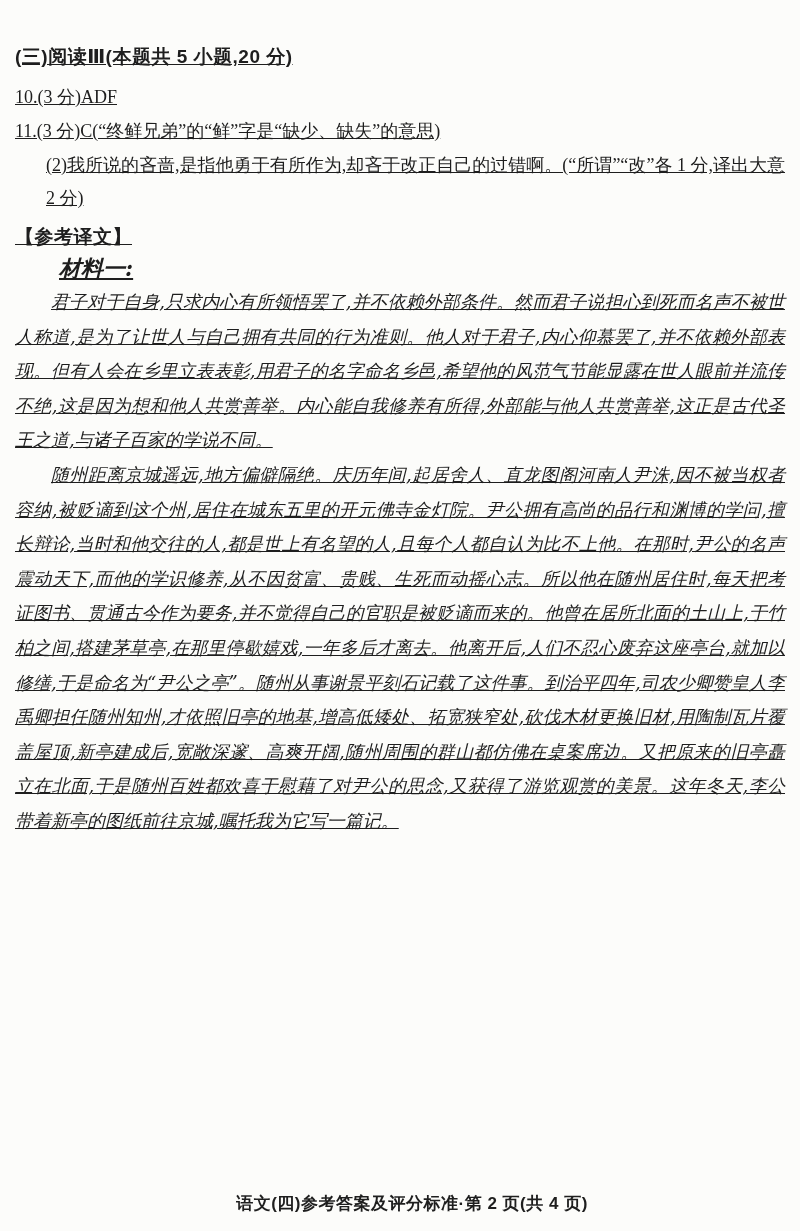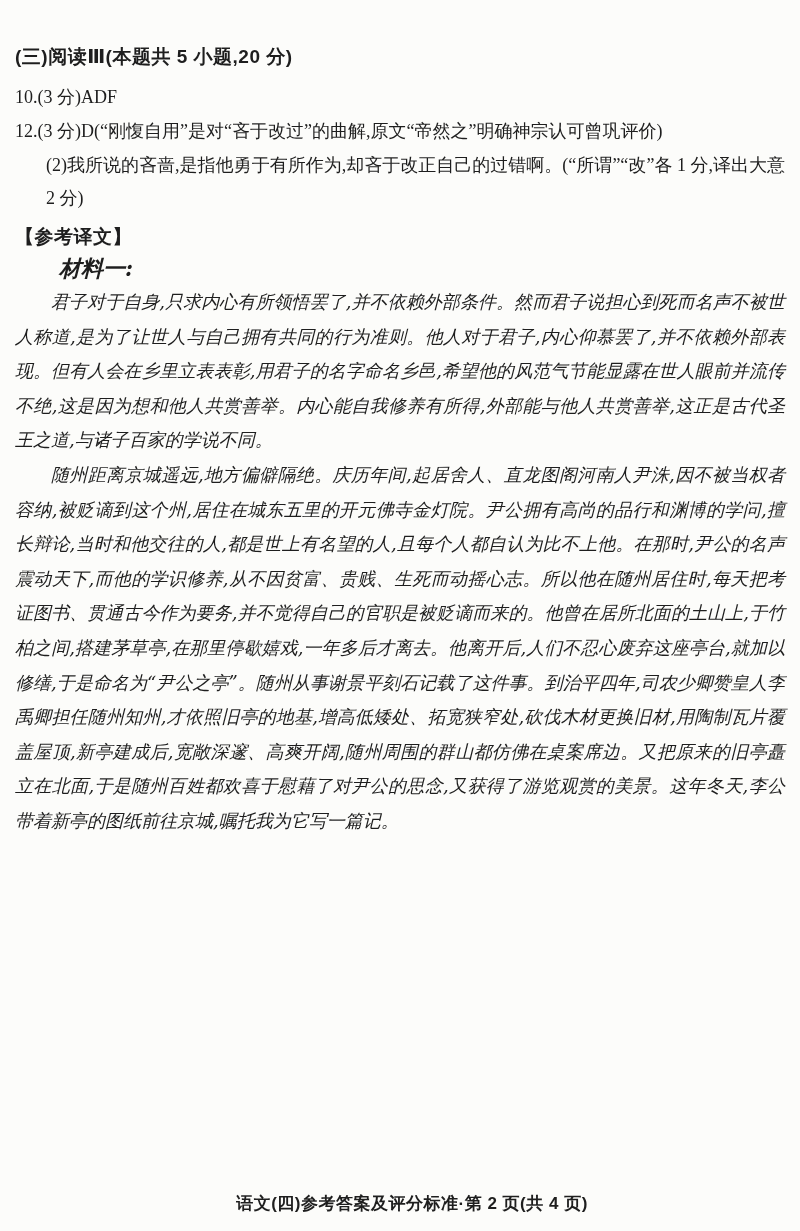--- a/index.html
+++ b/index.html
@@ -10,20 +10,21 @@
   .page {
     position: relative;
     width: 800px;
     height: 1231px;
     margin: 0 auto;
     background: #fcfcfa;
     color: #1e1e1e;
     overflow: hidden;
     box-sizing: border-box;
     padding: 44px 15px 0 15px;
+    text-decoration: underline;
   }
   
   .heiti {
     font-family: "Liberation Sans", "DejaVu Sans", sans-serif;
     font-weight: 700;
   }
   
   .song {
     font-family: "Liberation Serif", "DejaVu Serif", serif;
   }
@@ -84,21 +85,21 @@
 </style>
 </head>
 <body>
 
 <div class="page">
 
   <div class="section-heading heiti">(三)阅读Ⅲ(本题共 5 小题,20 分)</div>
 
   <div class="answers song">
     <div class="ans">10.(3 分)ADF</div>
-    <div class="ans">12.(3 分)D(“刚愎自用”是对“吝于改过”的曲解,原文“帝然之”明确神宗认可曾巩评价)</div>
+    <div class="ans">11.(3 分)C(“终鲜兄弟”的“鲜”字是“缺少、缺失”的意思)</div>
     <div class="ans-sub">(2)我所说的吝啬,是指他勇于有所作为,却吝于改正自己的过错啊。(“所谓”“改”各 1 分,译出大意 2 分)</div>
   </div>
 
   <div class="ref-heading heiti">【参考译文】</div>
 
   <div class="translation kaiti">
     <div class="material-label">材料一:</div>
     <p class="trans-para">君子对于自身,只求内心有所领悟罢了,并不依赖外部条件。然而君子说担心到死而名声不被世人称道,是为了让世人与自己拥有共同的行为准则。他人对于君子,内心仰慕罢了,并不依赖外部表现。但有人会在乡里立表表彰,用君子的名字命名乡邑,希望他的风范气节能显露在世人眼前并流传不绝,这是因为想和他人共赏善举。内心能自我修养有所得,外部能与他人共赏善举,这正是古代圣王之道,与诸子百家的学说不同。</p>
     <p class="trans-para">随州距离京城遥远,地方偏僻隔绝。庆历年间,起居舍人、直龙图阁河南人尹洙,因不被当权者容纳,被贬谪到这个州,居住在城东五里的开元佛寺金灯院。尹公拥有高尚的品行和渊博的学问,擅长辩论,当时和他交往的人,都是世上有名望的人,且每个人都自认为比不上他。在那时,尹公的名声震动天下,而他的学识修养,从不因贫富、贵贱、生死而动摇心志。所以他在随州居住时,每天把考证图书、贯通古今作为要务,并不觉得自己的官职是被贬谪而来的。他曾在居所北面的土山上,于竹柏之间,搭建茅草亭,在那里停歇嬉戏,一年多后才离去。他离开后,人们不忍心废弃这座亭台,就加以修缮,于是命名为“尹公之亭”。随州从事谢景平刻石记载了这件事。到治平四年,司农少卿赞皇人李禹卿担任随州知州,才依照旧亭的地基,增高低矮处、拓宽狭窄处,砍伐木材更换旧材,用陶制瓦片覆盖屋顶,新亭建成后,宽敞深邃、高爽开阔,随州周围的群山都仿佛在桌案席边。又把原来的旧亭矗立在北面,于是随州百姓都欢喜于慰藉了对尹公的思念,又获得了游览观赏的美景。这年冬天,李公带着新亭的图纸前往京城,嘱托我为它写一篇记。</p>
   </div>

